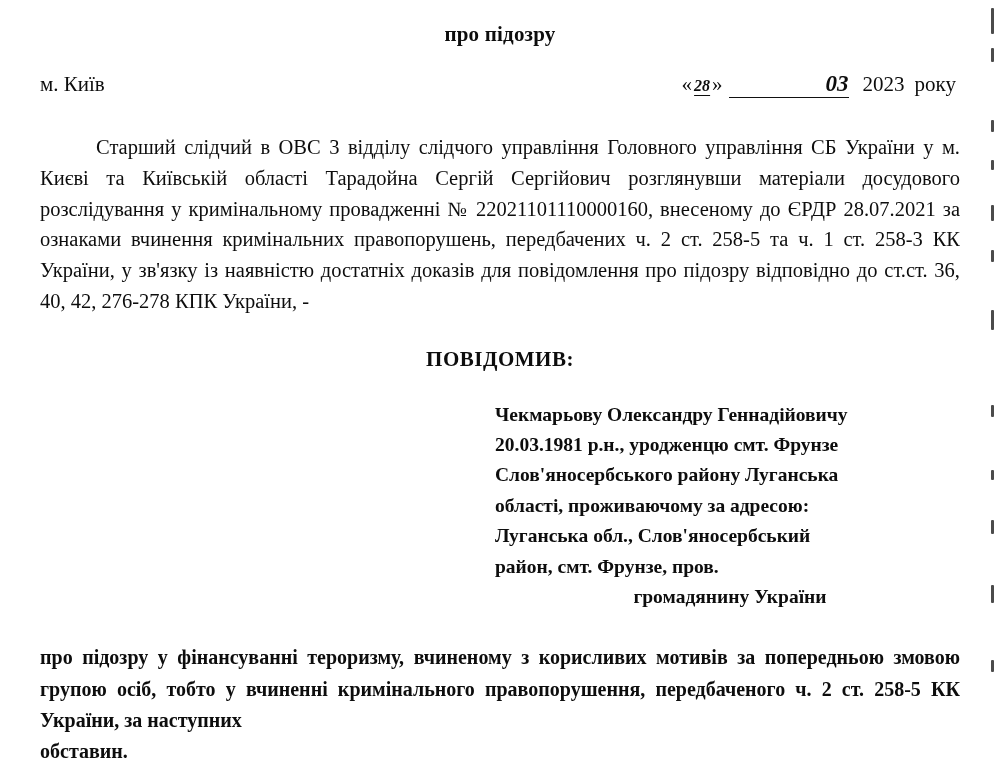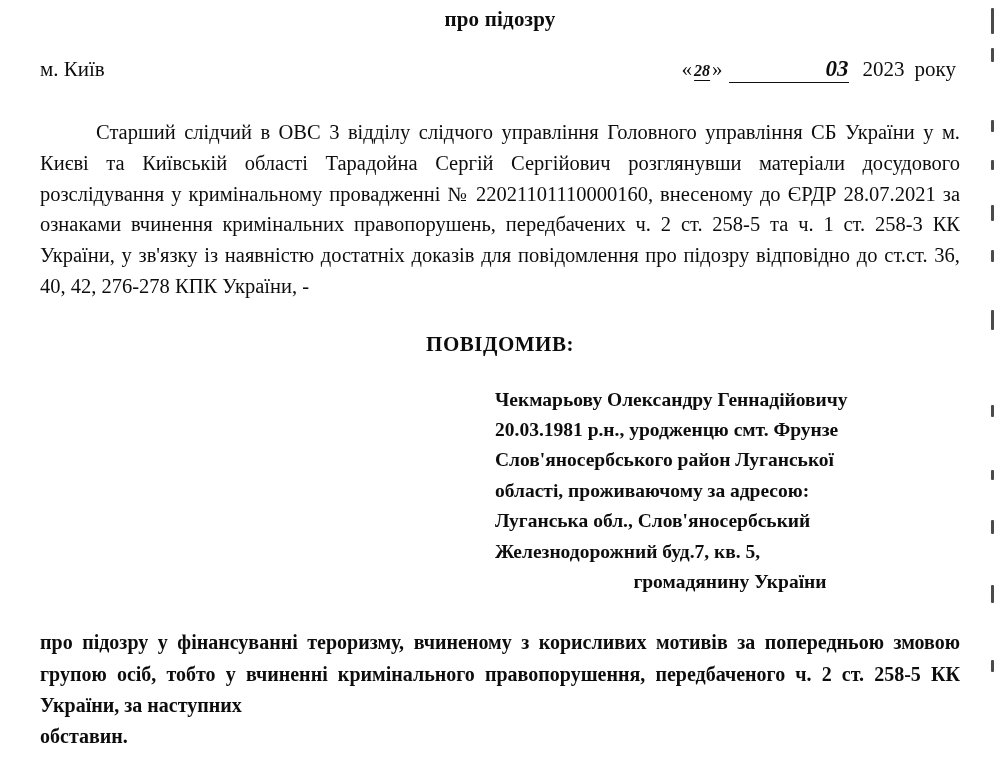--- a/index.html
+++ b/index.html
@@ -12,21 +12,21 @@
     height: 774px;
     position: relative;
     overflow: hidden;
     font-family: "Liberation Serif", serif;
     color: #0d0d0d;
   }
 
   .page {
     position: absolute;
     inset: 0;
-    padding: 1px 40px;
+    padding: 16px 40px;
     box-sizing: border-box;
   }
 
   
   .doc-title {
     text-align: center;
     font-weight: bold;
     font-size: 21px;
     margin-top: 6px;
     letter-spacing: 0.2px;
@@ -159,24 +159,24 @@
     </span>
   </div>
 
   <div class="body-par">Старший слідчий в ОВС 3 відділу слідчого управління Головного управління СБ України у м. Києві та Київській області Тарадойна Сергій Сергійович розглянувши матеріали досудового розслідування у кримінальному провадженні № 22021101110000160, внесеному до ЄРДР 28.07.2021 за ознаками вчинення кримінальних правопорушень, передбачених ч. 2 ст. 258-5 та ч. 1 ст. 258-3 КК України, у зв'язку із наявністю достатніх доказів для повідомлення про підозру відповідно до ст.ст. 36, 40, 42, 276-278 КПК України, -</div>
 
   <div class="povidomyv">ПОВІДОМИВ:</div>
 
   <div class="suspect-block">
     <div>Чекмарьову Олександру Геннадійовичу</div>
     <div>20.03.1981 р.н., уродженцю смт. Фрунзе</div>
-    <div>Слов'яносербського район Луганської</div>
+    <div>Слов'яносербського району Луганська</div>
     <div>області, проживаючому за адресою:</div>
     <div>Луганська обл., Слов'яносербський</div>
-    <div>Железнодорожний буд.7, кв. 5,</div>
+    <div>район, смт. Фрунзе, пров.</div>
     <div class="last-line">громадянину України</div>
   </div>
 
   <div class="closing-par">
     <span>про підозру у фінансуванні тероризму, вчиненому з корисливих мотивів за попередньою змовою групою осіб, тобто у вчиненні кримінального правопорушення, передбаченого ч. 2 ст. 258-5 КК України, за наступних</span>
     <div class="last-line">обставин.</div>
   </div>
 
 </div>
 

